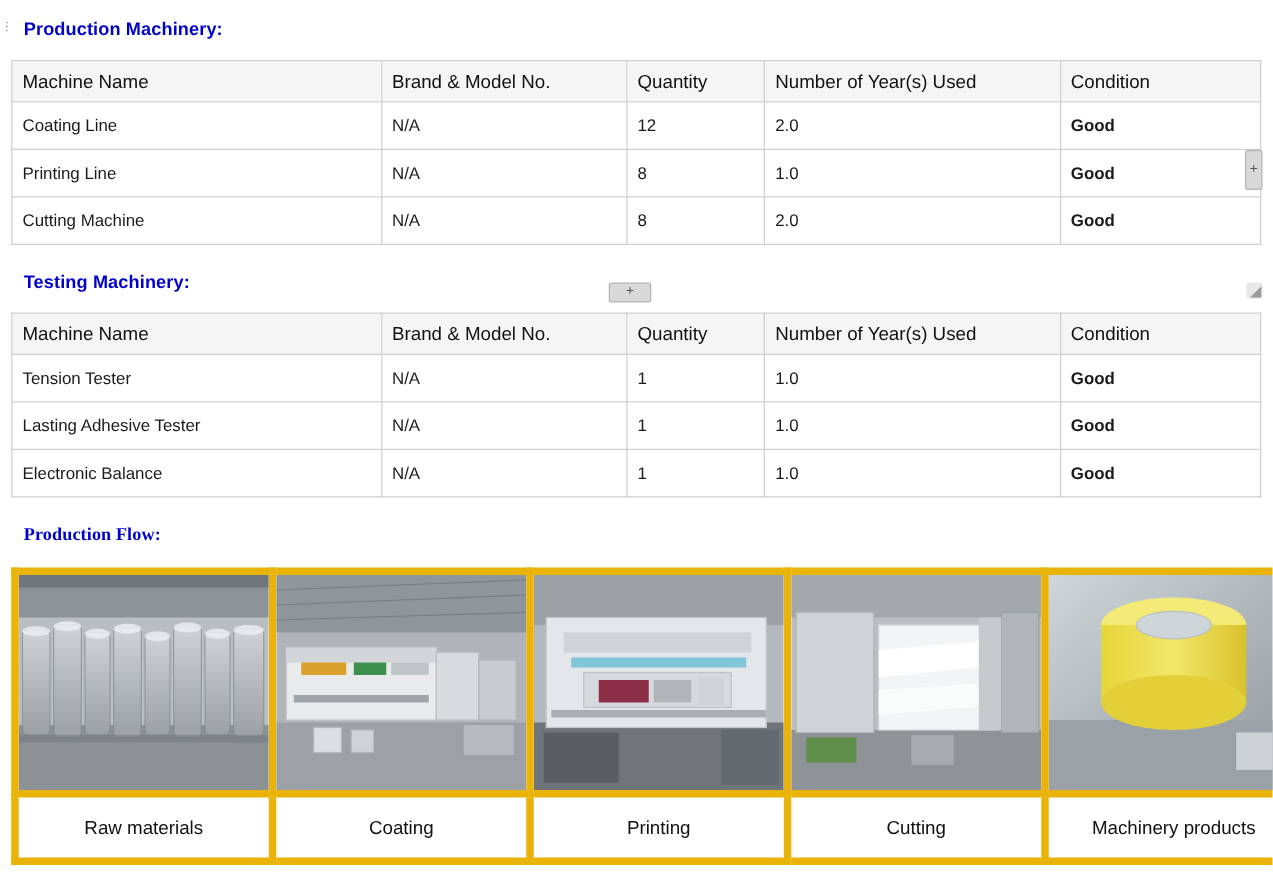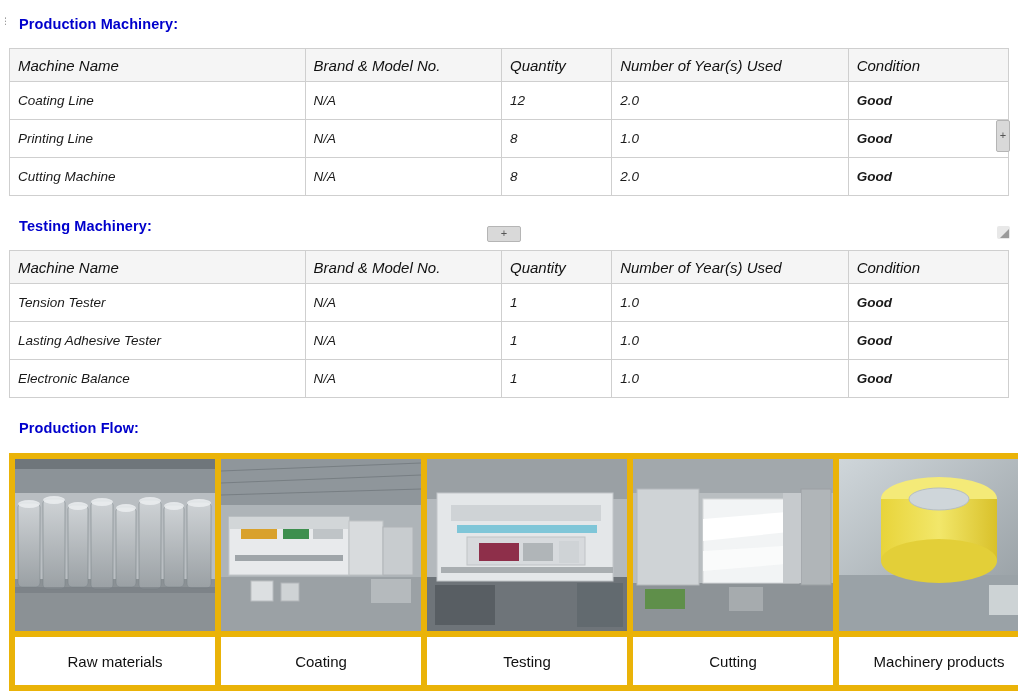--- a/index.html
+++ b/index.html
@@ -25,38 +25,37 @@
   }
   .section-title {
     color: #0000cc;
     font-weight: bold;
     font-size: 14.5px;
     margin: 10px;
     padding: 6px 0 6px 0;
     letter-spacing: 0.1px;
   }
   .section-title.second { padding-top: 12px; }
-  .section-title.third { padding-top: 12px; padding-bottom: 7px; }
+  .section-title.third { padding-top: 12px; padding-bottom: 7px; font-family: Liberation Serif, serif; }
 
   table.mtable {
     border-collapse: collapse;
     width: 1000px;
     table-layout: fixed;
     background: #ffffff;
   }
   table.mtable th, table.mtable td {
     border: 1px solid #cfcfcf;
     text-align: left;
     vertical-align: middle;
     padding: 0 8px;
     font-size: 13.5px;
     color: #1a1a1a;
     overflow: hidden;
     white-space: nowrap;
-    font-style: italic;
   }
   table.mtable th {
     height: 32px;
     background: #f5f5f5;
     font-weight: normal;
     font-size: 15px;
     color: #111;
   }
   table.mtable td {
     height: 37px;
@@ -382,20 +381,20 @@
             <ellipse cx="100" cy="40" rx="30" ry="11" fill="#cfd6da"></ellipse>
             <ellipse cx="100" cy="40" rx="30" ry="11" fill="none" stroke="#b6bec2"></ellipse>
             <rect x="150" y="126" width="46" height="30" fill="#f0f3f4" opacity="0.6"></rect>
           </svg>
         </div>
       </td>
     </tr>
     <tr>
       <td class="lbl">Raw materials</td>
       <td class="lbl">Coating</td>
-      <td class="lbl">Testing</td>
+      <td class="lbl">Printing</td>
       <td class="lbl">Cutting</td>
       <td class="lbl">Machinery products</td>
     </tr>
   </tbody>
     </table>
 
 </div>
 
 </body></html>

